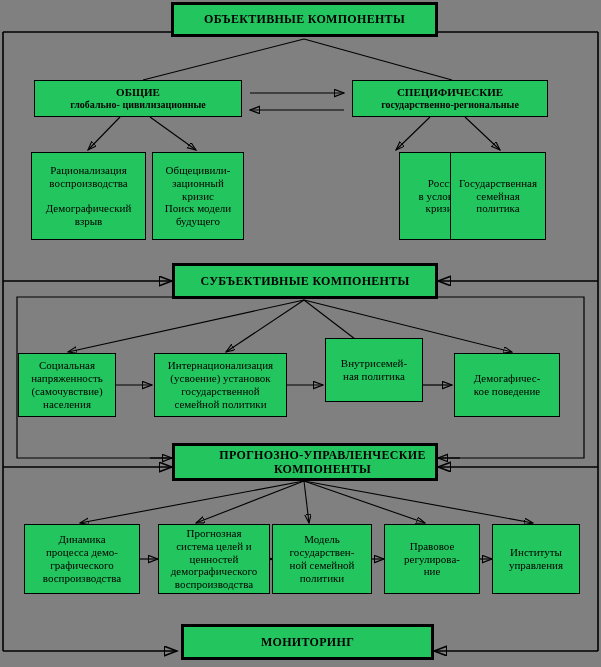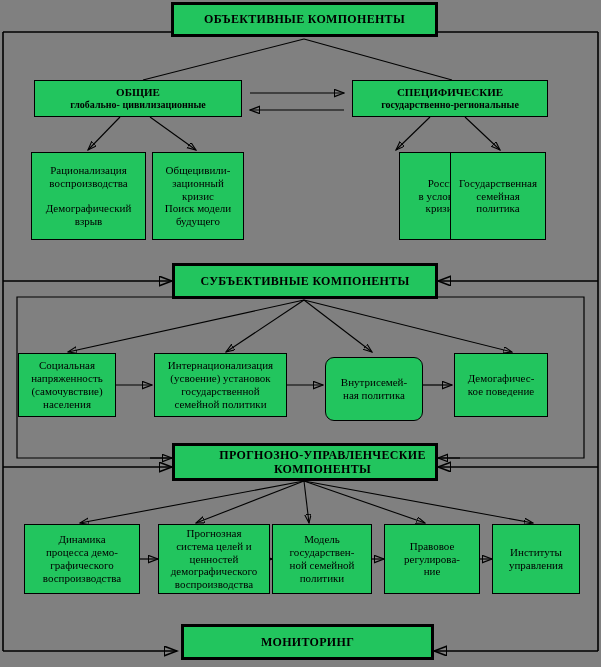--- a/index.html
+++ b/index.html
@@ -166,26 +166,26 @@
 населения</span>
   </div>
 
   <div class="box leaf" style="left:154px;top:353px;width:133px;height:64px;">
     <span class="txt">Интернационализация
 (усвоение) установок
 государственной
 семейной политики</span>
   </div>
 
-  <div class="box leaf" style="left:325px;top:357px;width:98px;height:64px;border-radius:9px;">
+  <div class="box leaf" style="left:325px;top:338px;width:98px;height:64px;">
     <span class="txt">Внутрисемей-
 ная политика</span>
   </div>
 
-  <div class="box leaf" style="left:454px;top:353px;width:94px;height:64px;">
+  <div class="box leaf" style="left:454px;top:353px;width:106px;height:64px;">
     <span class="txt">Демогафичес-
 кое поведение</span>
   </div>
 
   <div class="box banner" style="left:172px;top:443px;width:266px;height:38px;padding-left:35px;">
     <span class="txt">ПРОГНОЗНО-УПРАВЛЕНЧЕСКИЕ
 КОМПОНЕНТЫ</span>
   </div>
 
   <div class="box leaf" style="left:24px;top:524px;width:116px;height:70px;">

